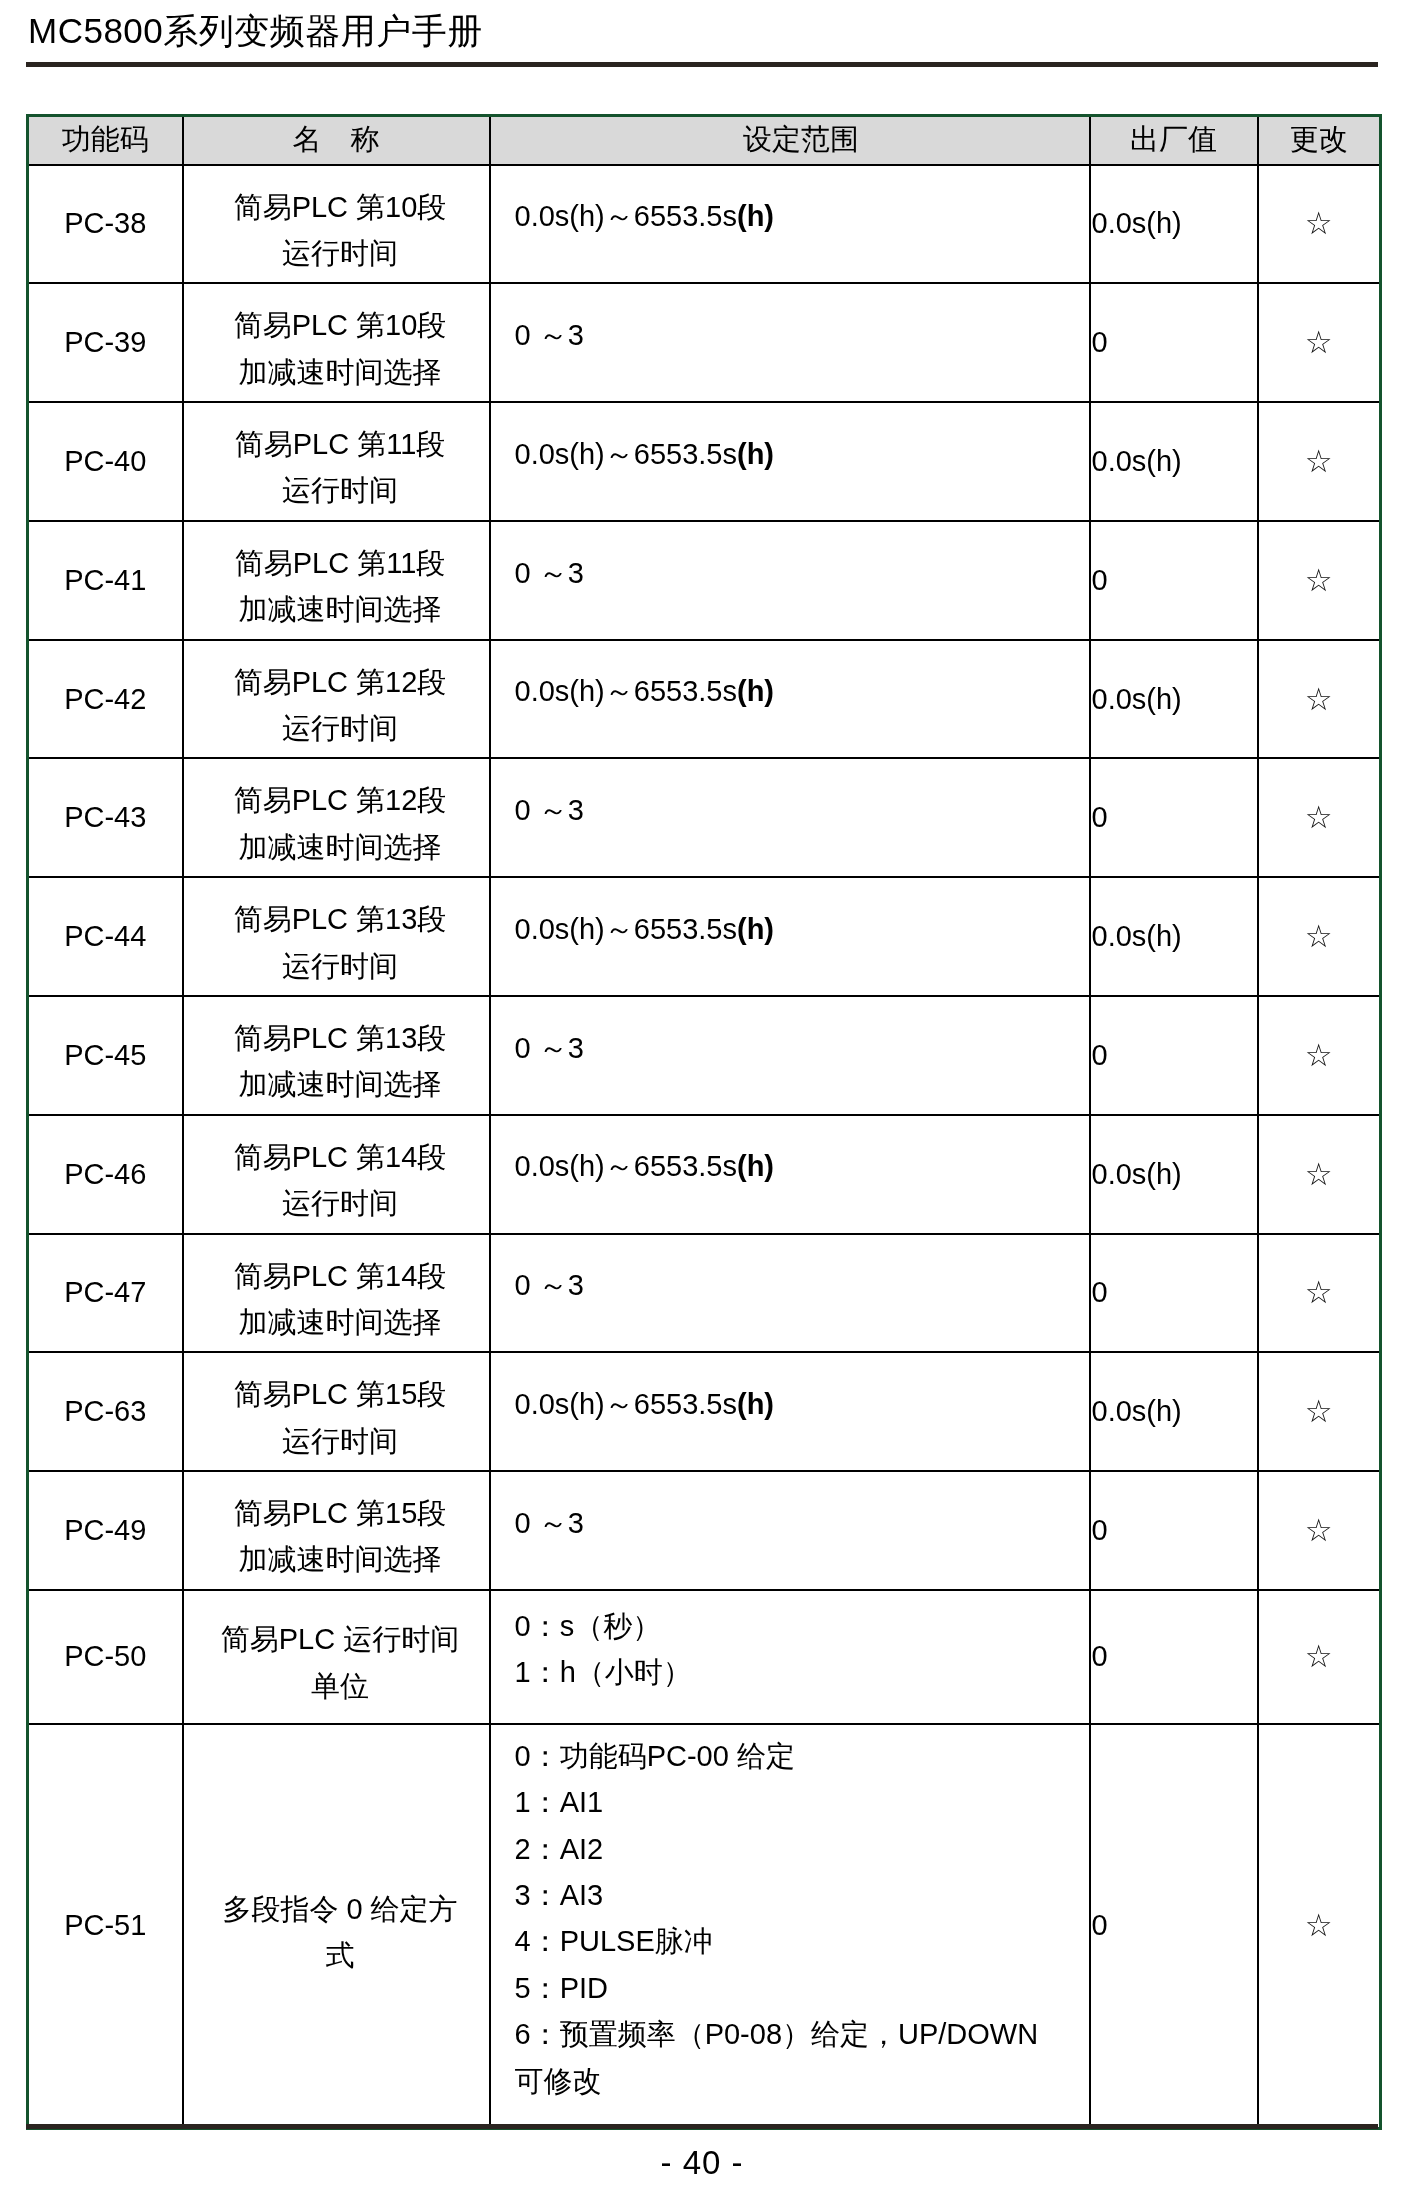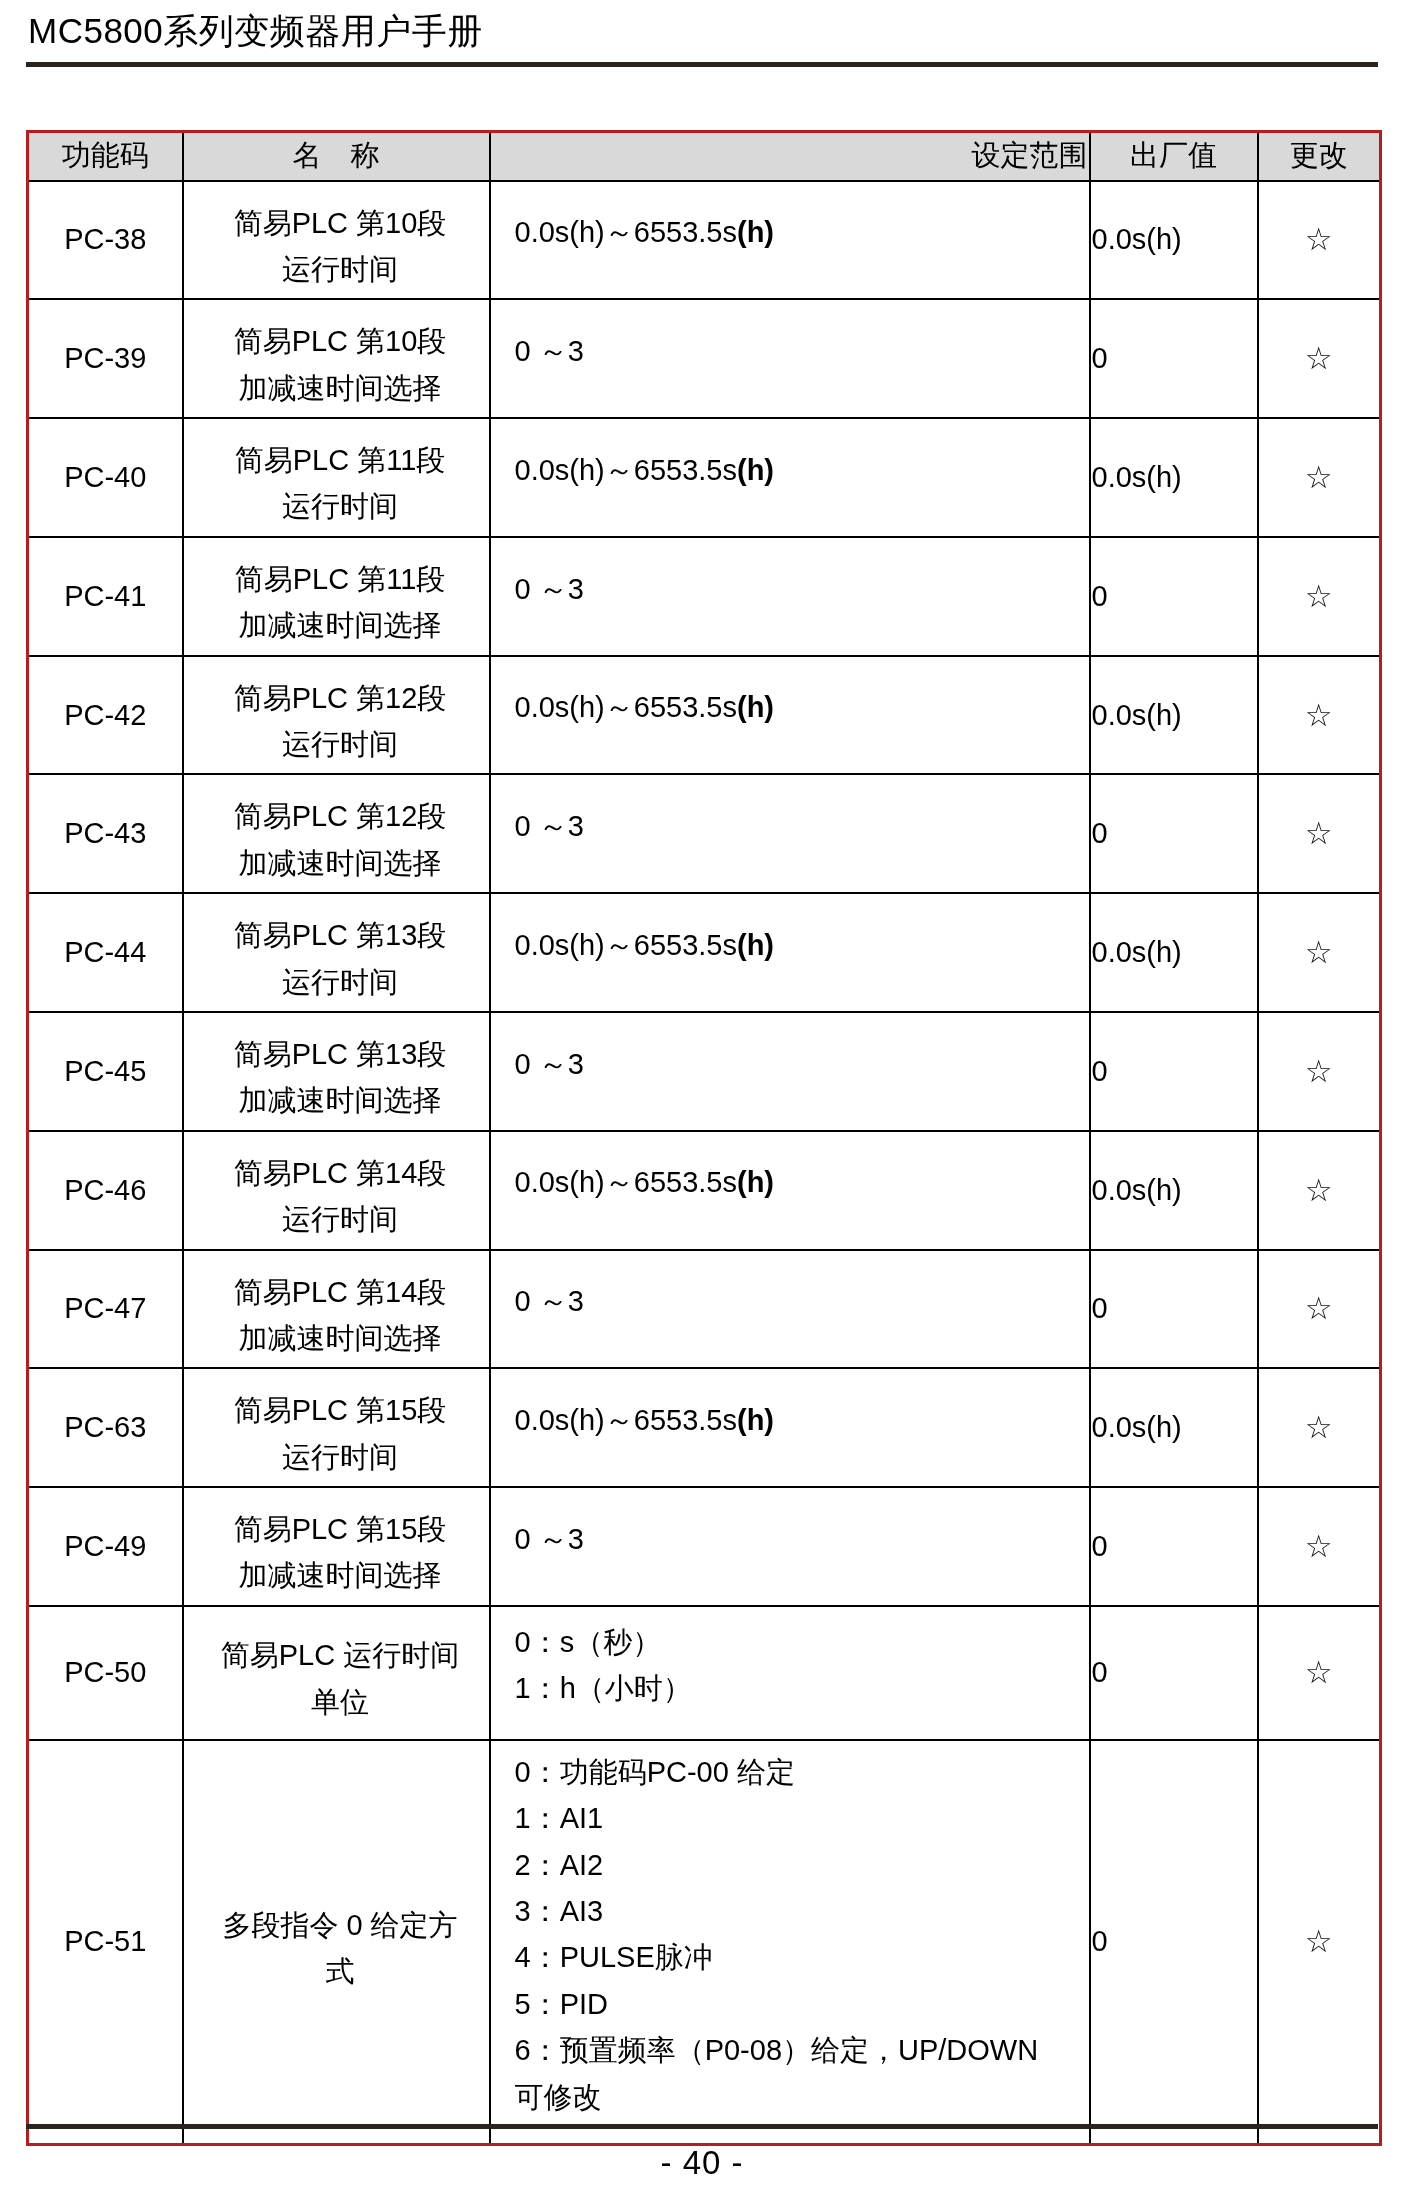--- a/index.html
+++ b/index.html
@@ -9,31 +9,31 @@
     font-family: "Liberation Sans", "DejaVu Sans", sans-serif;
     color: #000000;
   }
   .page { position: relative; width: 1402px; height: 2185px; padding: 6px 24px 0 26px; }
 
   .doc-header { border-bottom: 5px solid #2a2420; padding: 2px 0 7px 2px; }
   .doc-title { font-size: 35px; letter-spacing: .5px; }
 
   table.param-table {
     border-collapse: collapse; table-layout: fixed;
-    width: 1353px; margin-top: 63px;
-    border: 3px solid #b91c1c;
+    width: 1353px; margin-top: 47px;
+    border: 3px solid #14532d;
   }
   th, td {
     border: 2px solid #000;
     font-size: 29px; font-weight: normal;
     vertical-align: middle;
     overflow: hidden;
   }
   th { background: #d9d9d9; height: 49px; text-align: center; }
-  th.c-range { text-align: right; padding-left: 24px; }
+  th.c-range { text-align: center; padding-left: 24px; }
 
   .r-std  td { height: 117px; }
   .r-pc50 td { height: 134px; }
   .r-pc51 td { height: 388px; }
 
   td.c-code { text-align: center; }
   td.c-name {
     text-align: center; padding: 18px 8px 6px 16px;
     line-height: 1.6; white-space: pre-line;
   }

